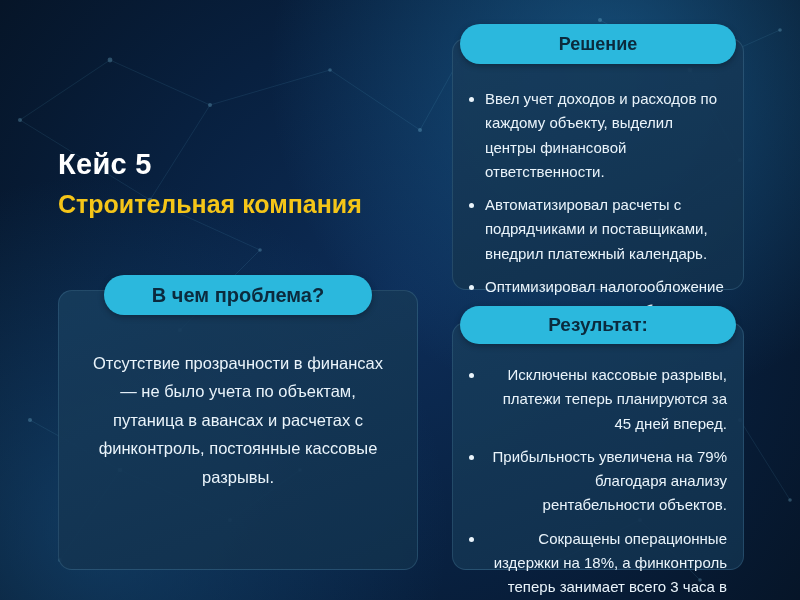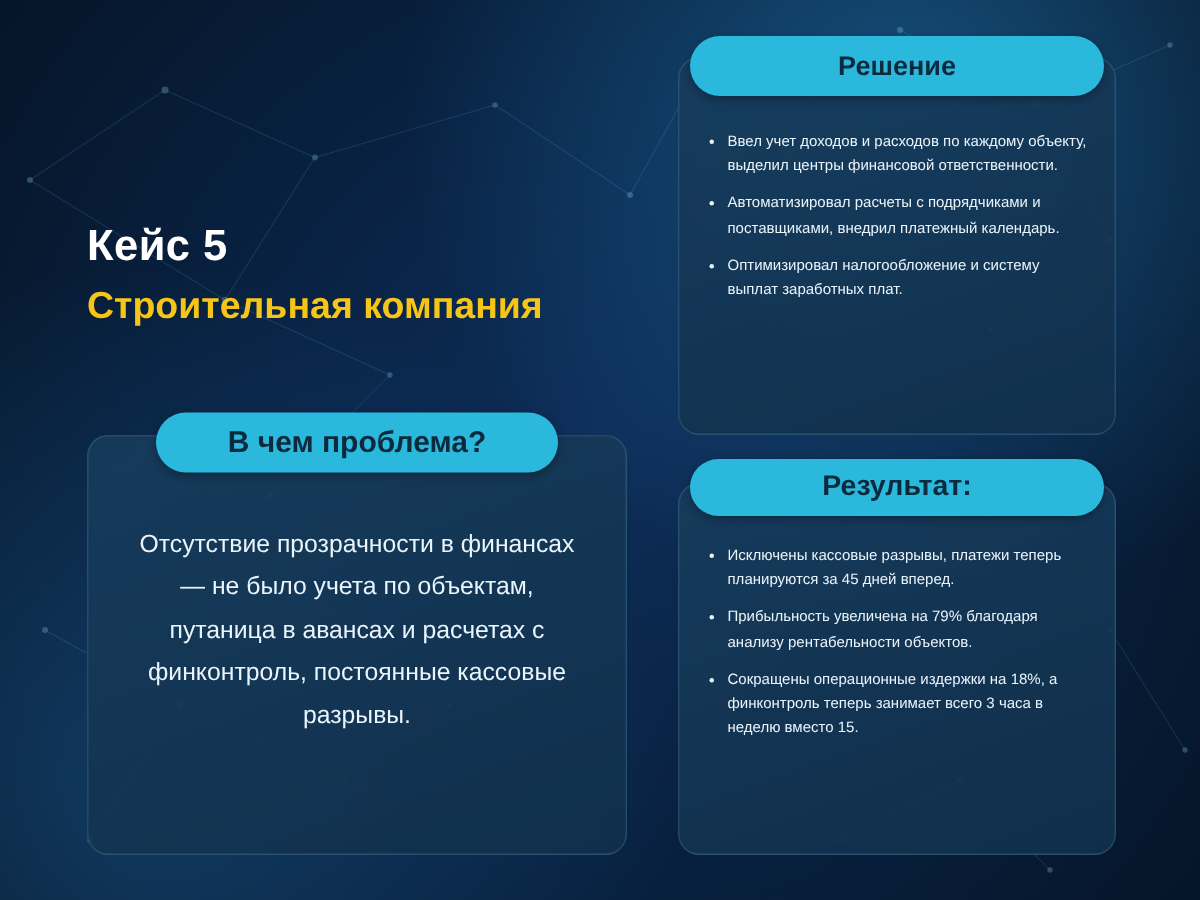--- a/index.html
+++ b/index.html
@@ -117,38 +117,39 @@
     height: 40px;
     font-size: 18px;
   }
 
   
   #result-panel {
     left: 452px;
     top: 322px;
     width: 292px;
     height: 248px;
+    text-align: right;
   }
   #result-pill {
     left: 460px;
     top: 306px;
     width: 276px;
     height: 38px;
     font-size: 19px;
   }
 
   ul.bullets {
     position: absolute;
     left: 14px;
     right: 16px;
     top: 48px;
     margin: 0;
     padding: 0 0 0 18px;
     color: #eaf4fb;
-    font-size: 10px;
+    font-size: 15px;
     line-height: 1.62;
   }
   ul.bullets li { margin-bottom: 9px; }
   ul.bullets li::marker { color: #eaf4fb; }
   #result-panel ul.bullets { top: 40px; }
 </style>
 </head>
 <body>
 
 <div class="slide">

